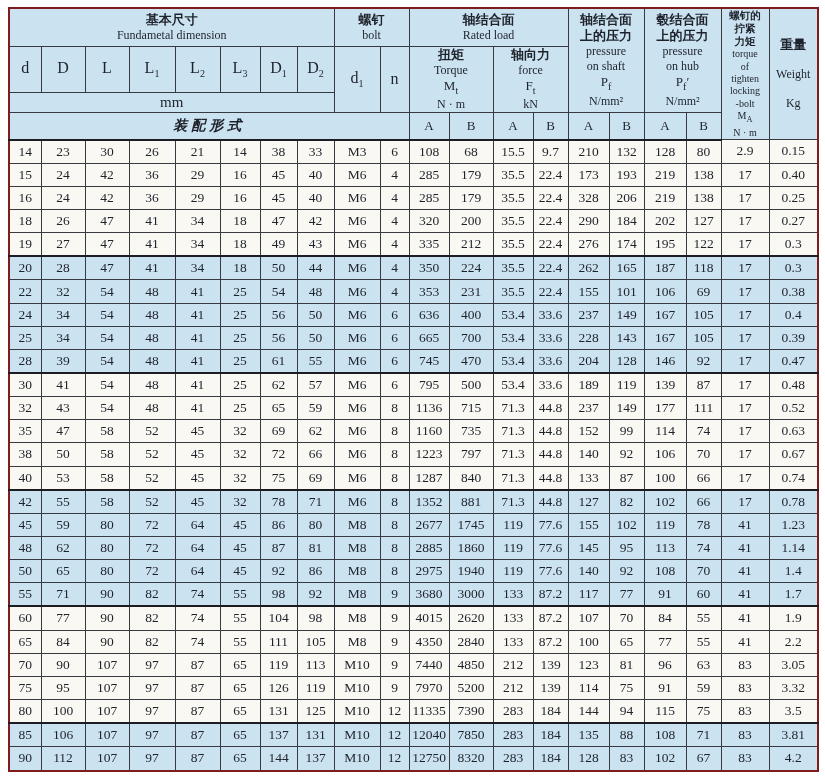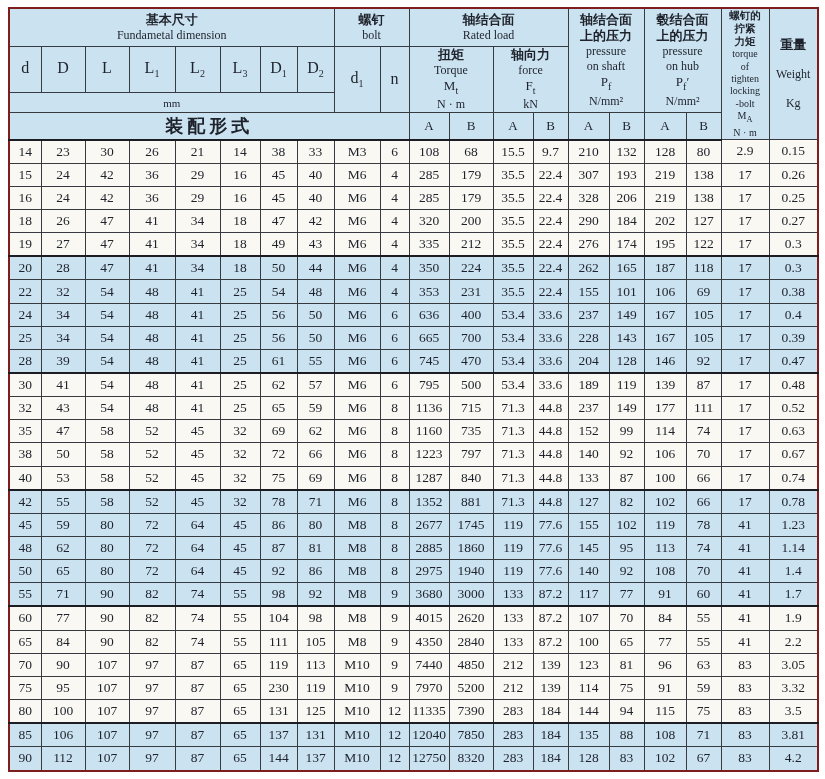--- a/index.html
+++ b/index.html
@@ -23,23 +23,23 @@
   thead th{background:#cbe3f1;font-weight:normal;}
   .hr1{height:38px;}
   .hr2{height:46px;}
   .hr3{height:20px;}
   .hr4{height:27px;}
   .zh{font-size:13px;line-height:16px;font-weight:600;}
   .en{font-size:12px;line-height:15px;}
   .sym{font-size:13px;line-height:15px;text-align:center;}
   .dim{font-size:16px;}
   .dim sub,.sym sub{font-size:10px;}
-  .unitrow{font-size:11px;}
+  .unitrow{font-size:15px;}
   .abcell{font-size:13px;}
-  .asm{font-size:18px;font-weight:600;letter-spacing:4px;}
+  .asm{font-size:14px;font-weight:600;letter-spacing:4px;font-style:italic;}
   .small-col div{font-size:10px;line-height:12.4px;}
   .small-col .zh{font-size:10.5px;font-weight:700;line-height:13px;}
   .wgap{margin-top:14px;}
   tbody td{font-size:13.5px;background:#faf8f2;height:22px;}
   tbody tr.shaded td{background:#cbe3f1;}
   tbody tr.band-start td{border-top:2px solid #1c1d22;}
   thead tr.hr4 th{border-bottom:2px solid #1c1d22;}
 </style>
 </head>
 <body>
@@ -186,26 +186,26 @@
           <td>29</td>
           <td>16</td>
           <td>45</td>
           <td>40</td>
           <td>M6</td>
           <td>4</td>
           <td>285</td>
           <td>179</td>
           <td>35.5</td>
           <td>22.4</td>
-          <td>307</td>
+          <td>173</td>
           <td>193</td>
           <td>219</td>
           <td>138</td>
           <td>17</td>
-          <td>0.26</td>
+          <td>0.40</td>
         </tr>
         <tr>
           <td>16</td>
           <td>24</td>
           <td>42</td>
           <td>36</td>
           <td>29</td>
           <td>16</td>
           <td>45</td>
           <td>40</td>
@@ -662,21 +662,21 @@
           <td>83</td>
           <td>3.05</td>
         </tr>
         <tr>
           <td>75</td>
           <td>95</td>
           <td>107</td>
           <td>97</td>
           <td>87</td>
           <td>65</td>
-          <td>230</td>
+          <td>126</td>
           <td>119</td>
           <td>M10</td>
           <td>9</td>
           <td>7970</td>
           <td>5200</td>
           <td>212</td>
           <td>139</td>
           <td>114</td>
           <td>75</td>
           <td>91</td>

